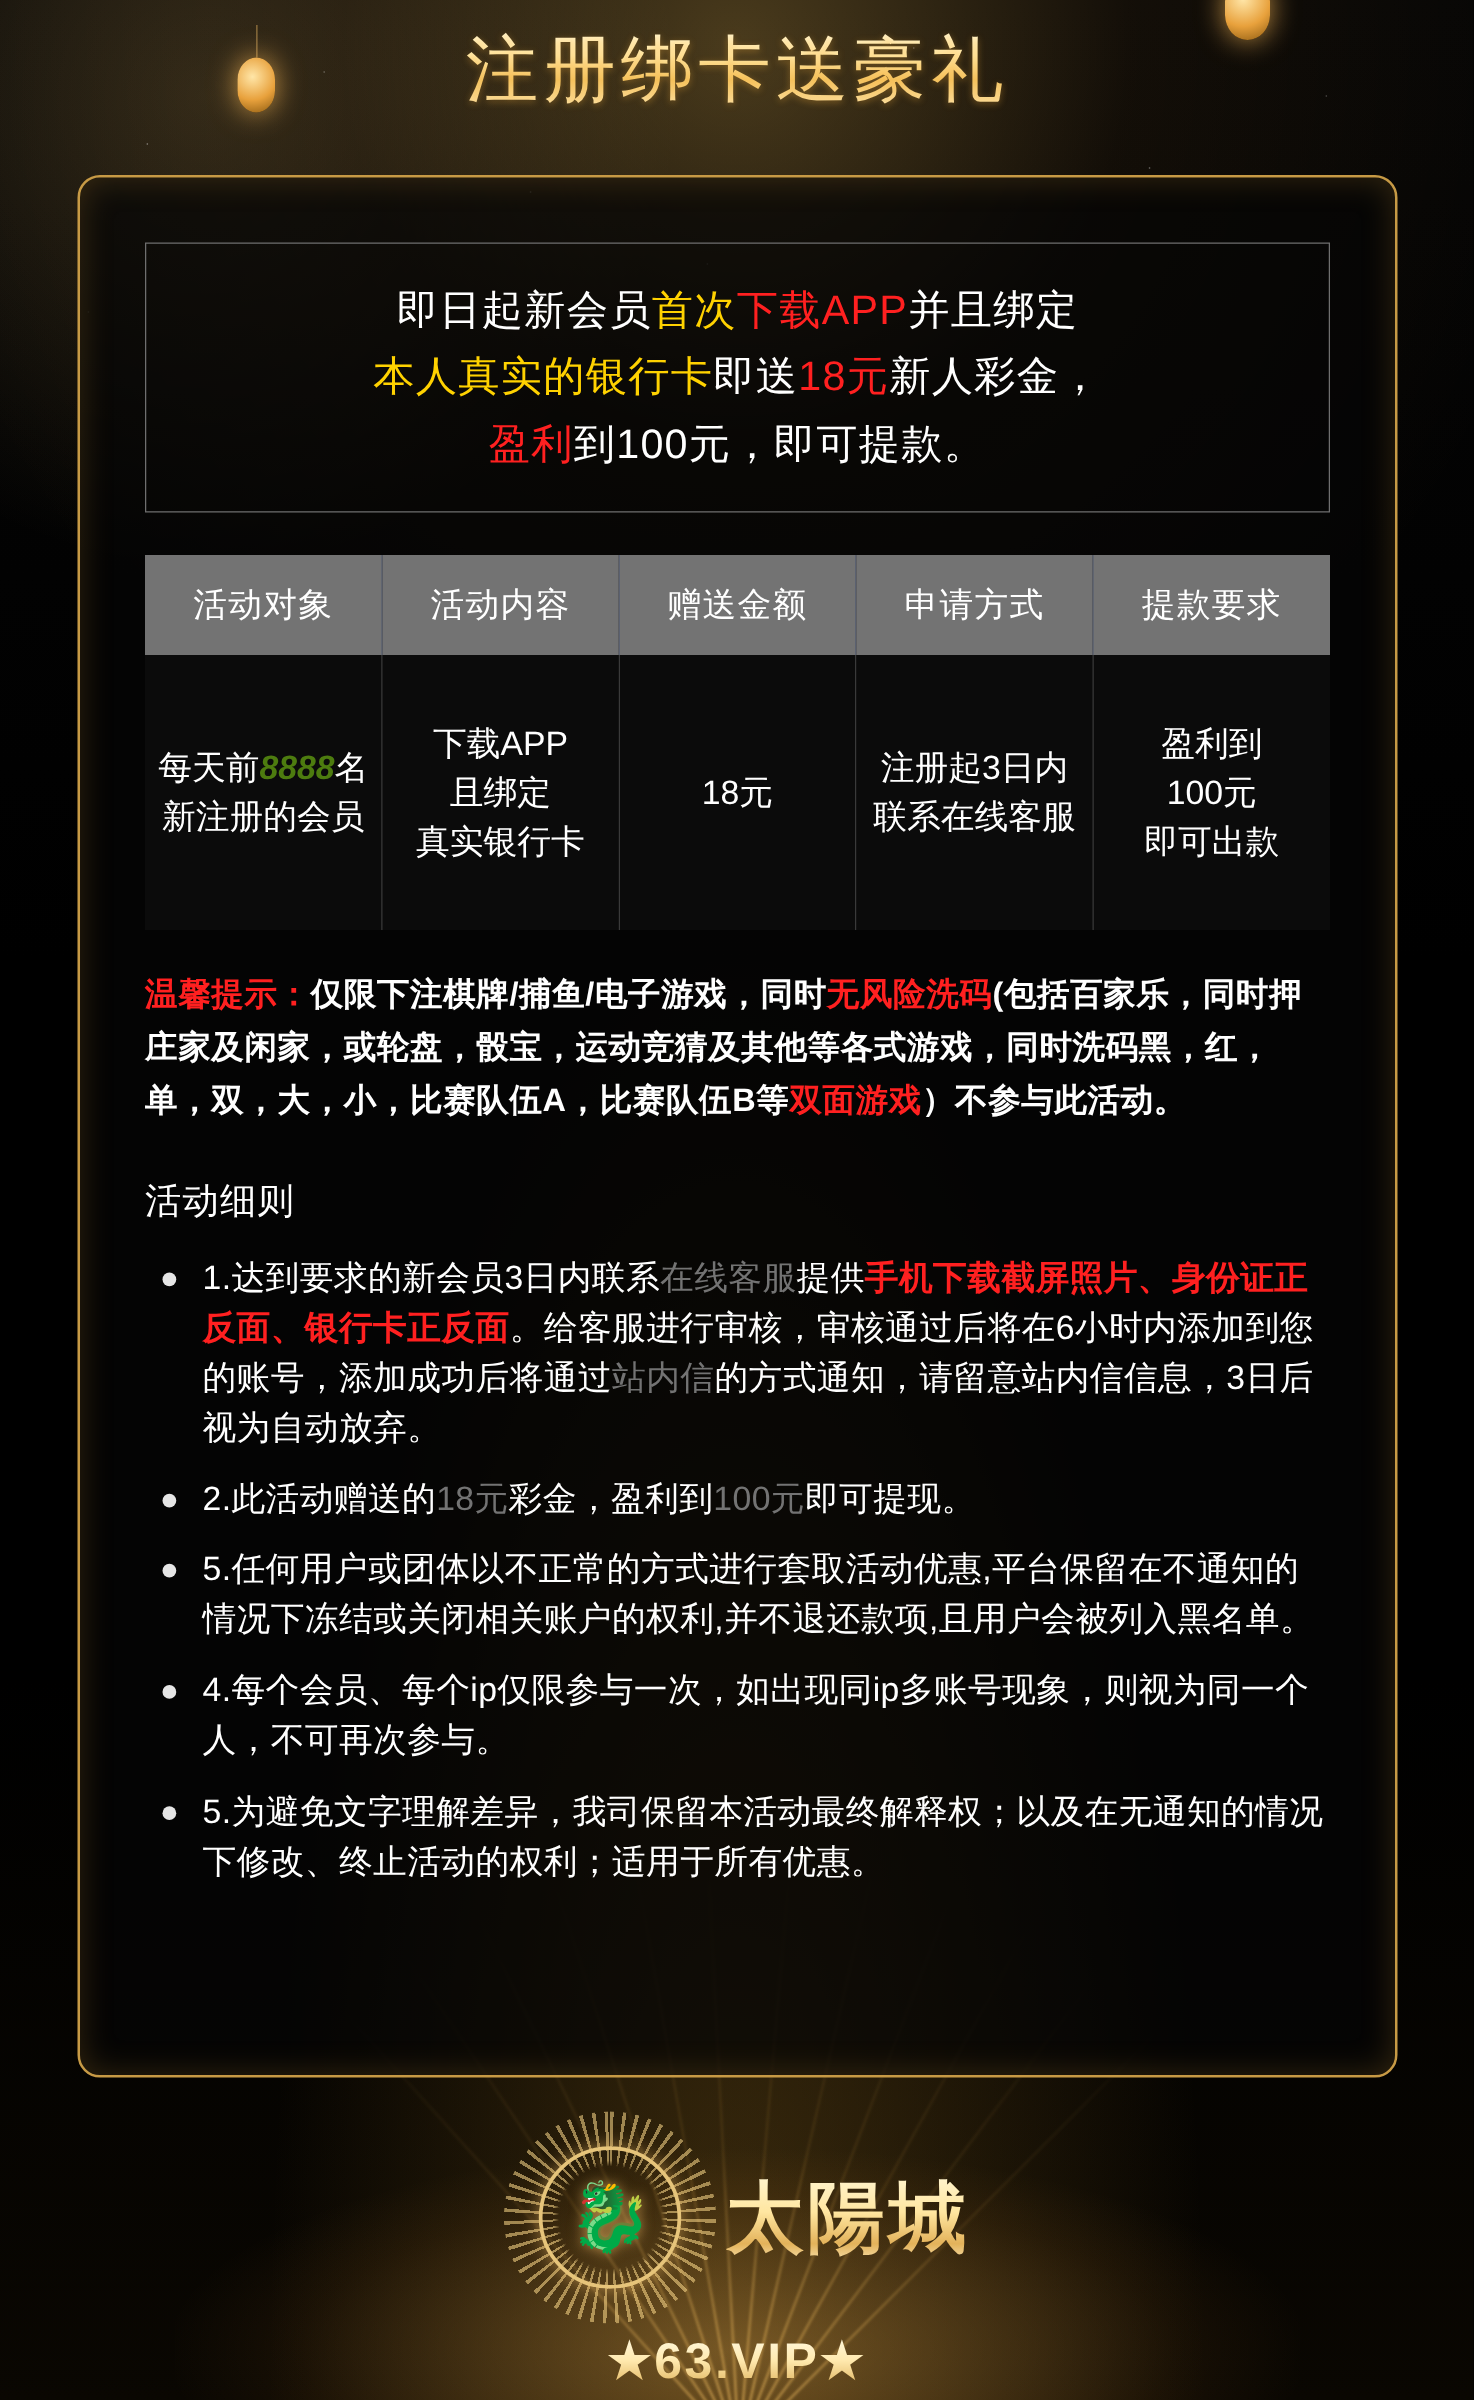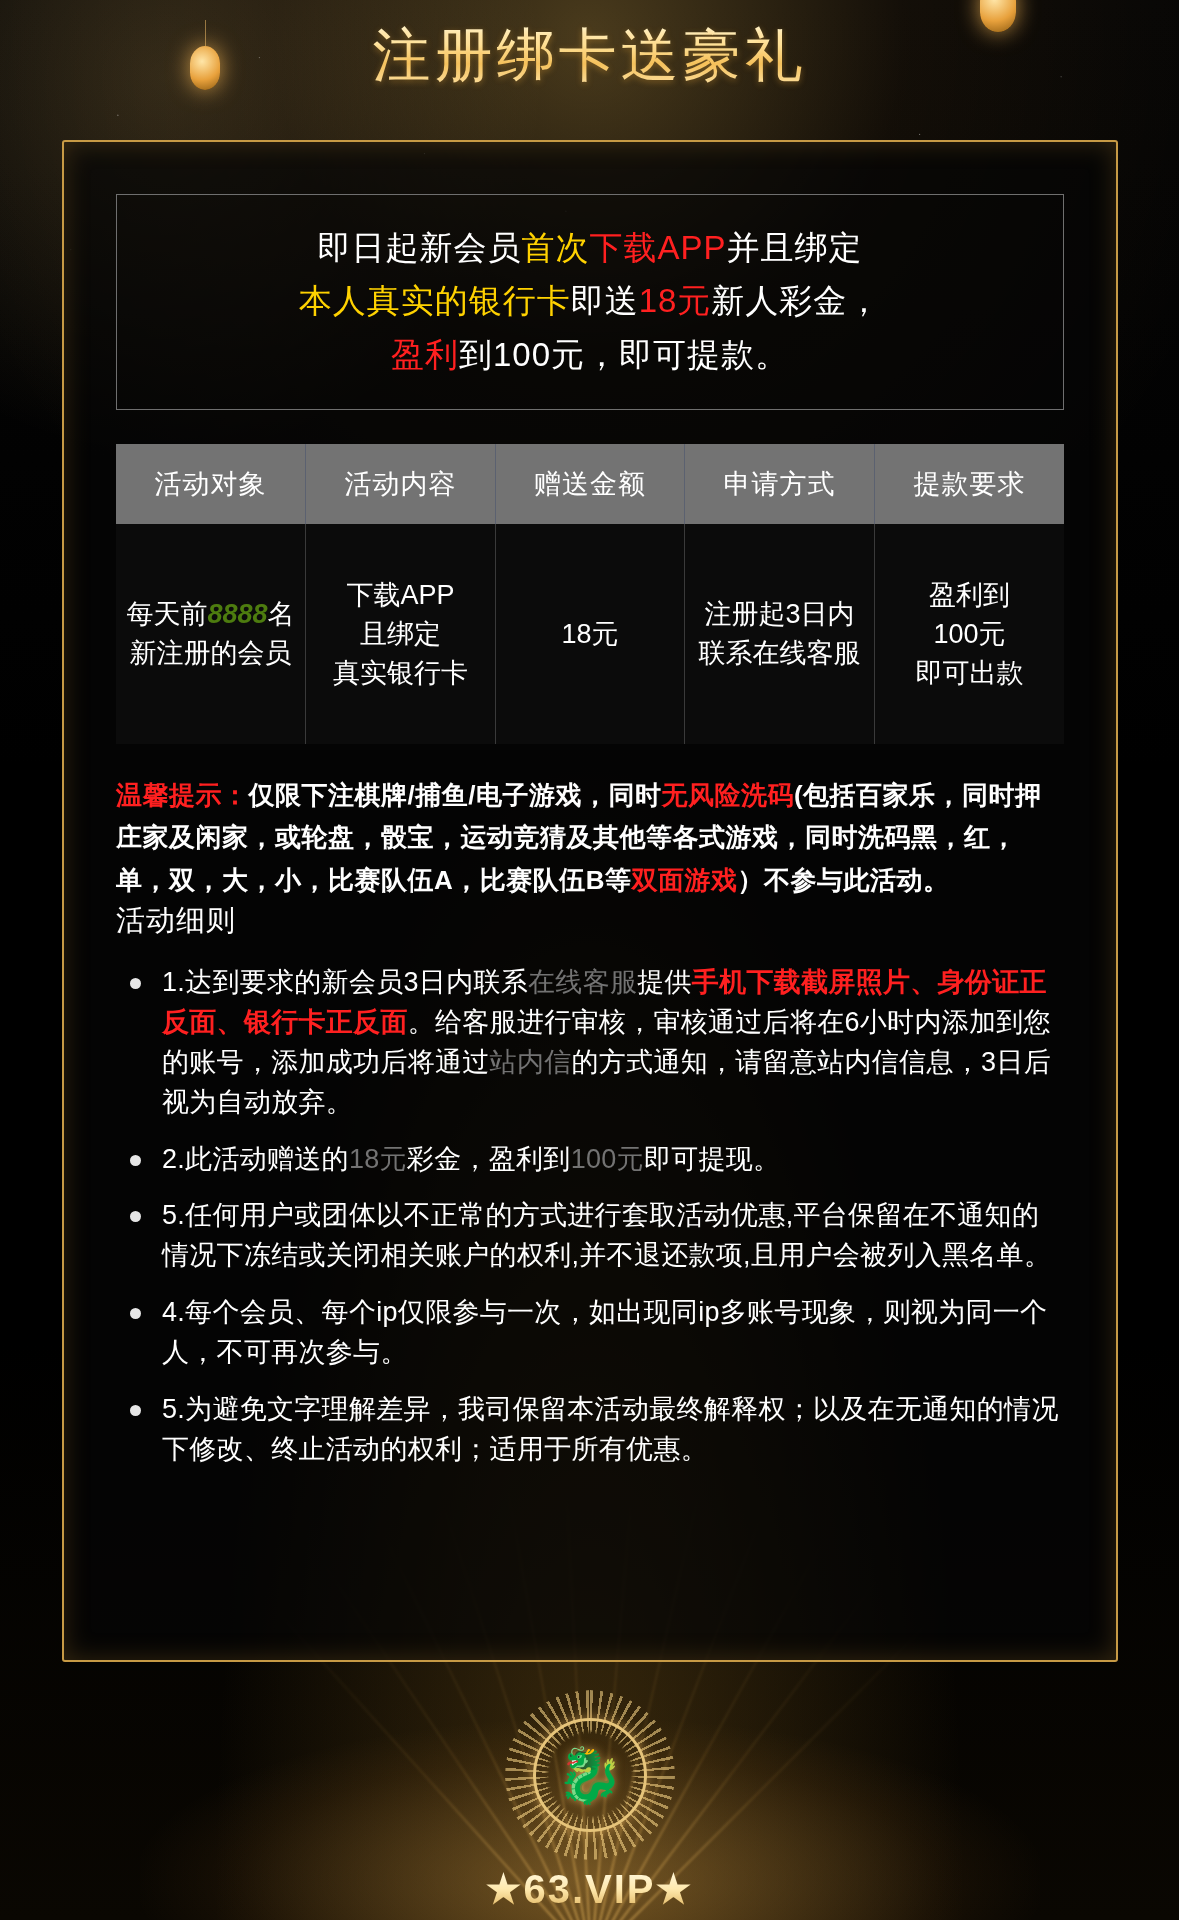--- a/index.html
+++ b/index.html
@@ -112,21 +112,21 @@
   .lantern.top  { left: 980px; top: -18px; width: 36px; height: 50px; }
 
   
   .card {
     position: absolute;
     left: 62px;
     top: 140px;
     width: 1056px;
     height: 1522px;
     border: 2px solid #c79a45;
-    border-radius: 3px;
+    border-radius: 18px;
     background: rgba(5,5,5,0.72);
     box-shadow: 0 0 26px rgba(190,140,50,0.25) inset;
     z-index: 4;
     box-sizing: border-box;
     padding: 52px 52px 0 52px;
   }
 
   
   .notice {
     border: 1px solid #6f6f6f;
@@ -177,20 +177,21 @@
     font-size: 26px;
     line-height: 1.62;
     font-weight: bold;
     color: #fff;
     letter-spacing: .5px;
   }
   .tip .label { color: #ff2020; }
 
   
   .rules-title {
+    margin-top: 40px;
     font-size: 29px;
     color: #fff;
     letter-spacing: 1px;
   }
   ul.rules {
     margin: 22px 0 0 0;
     padding: 0;
     list-style: none;
   }
   ul.rules > li {
@@ -387,15 +388,16 @@
 
 </div>
 
 <div class="footer">
   <div class="logo-row">
     <div class="emblem">
       <div class="burst"></div>
       <div class="ring"></div>
       <div class="dragon">🐉</div>
     </div>
+    <div class="brand">太陽城</div>
   </div>
   <div class="vip">★63.VIP★</div>
 </div>
 
 </body></html>

